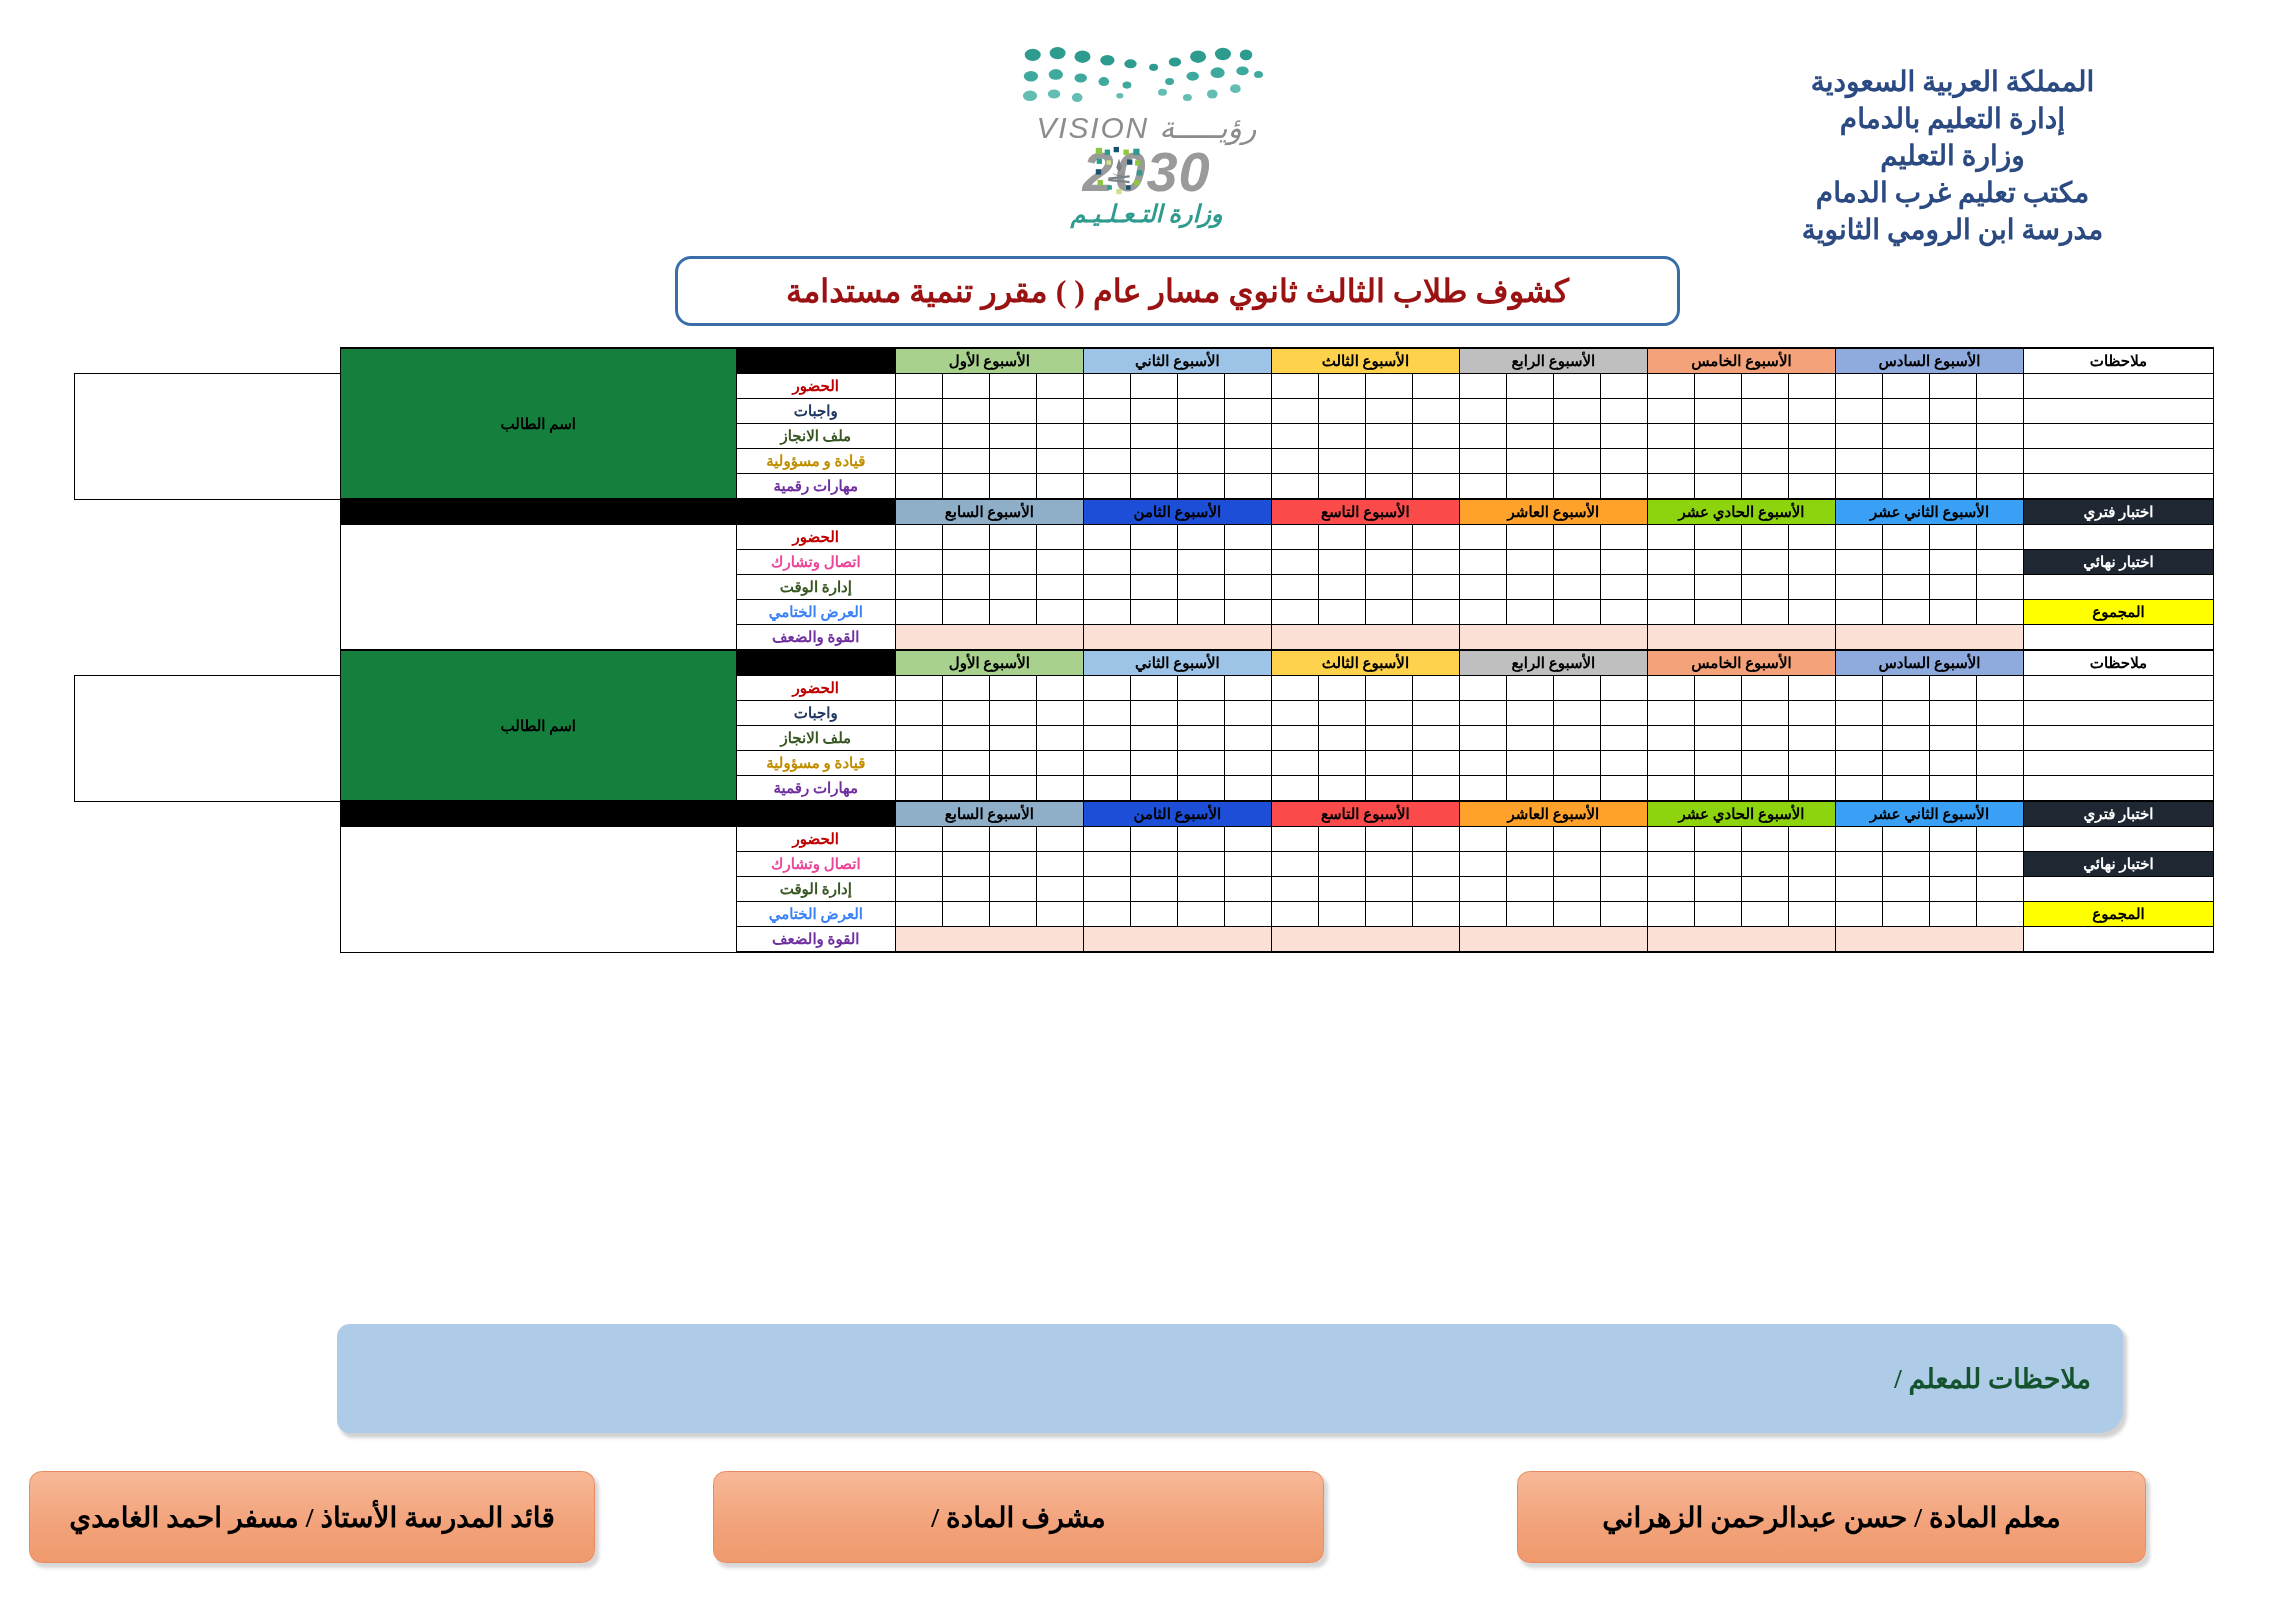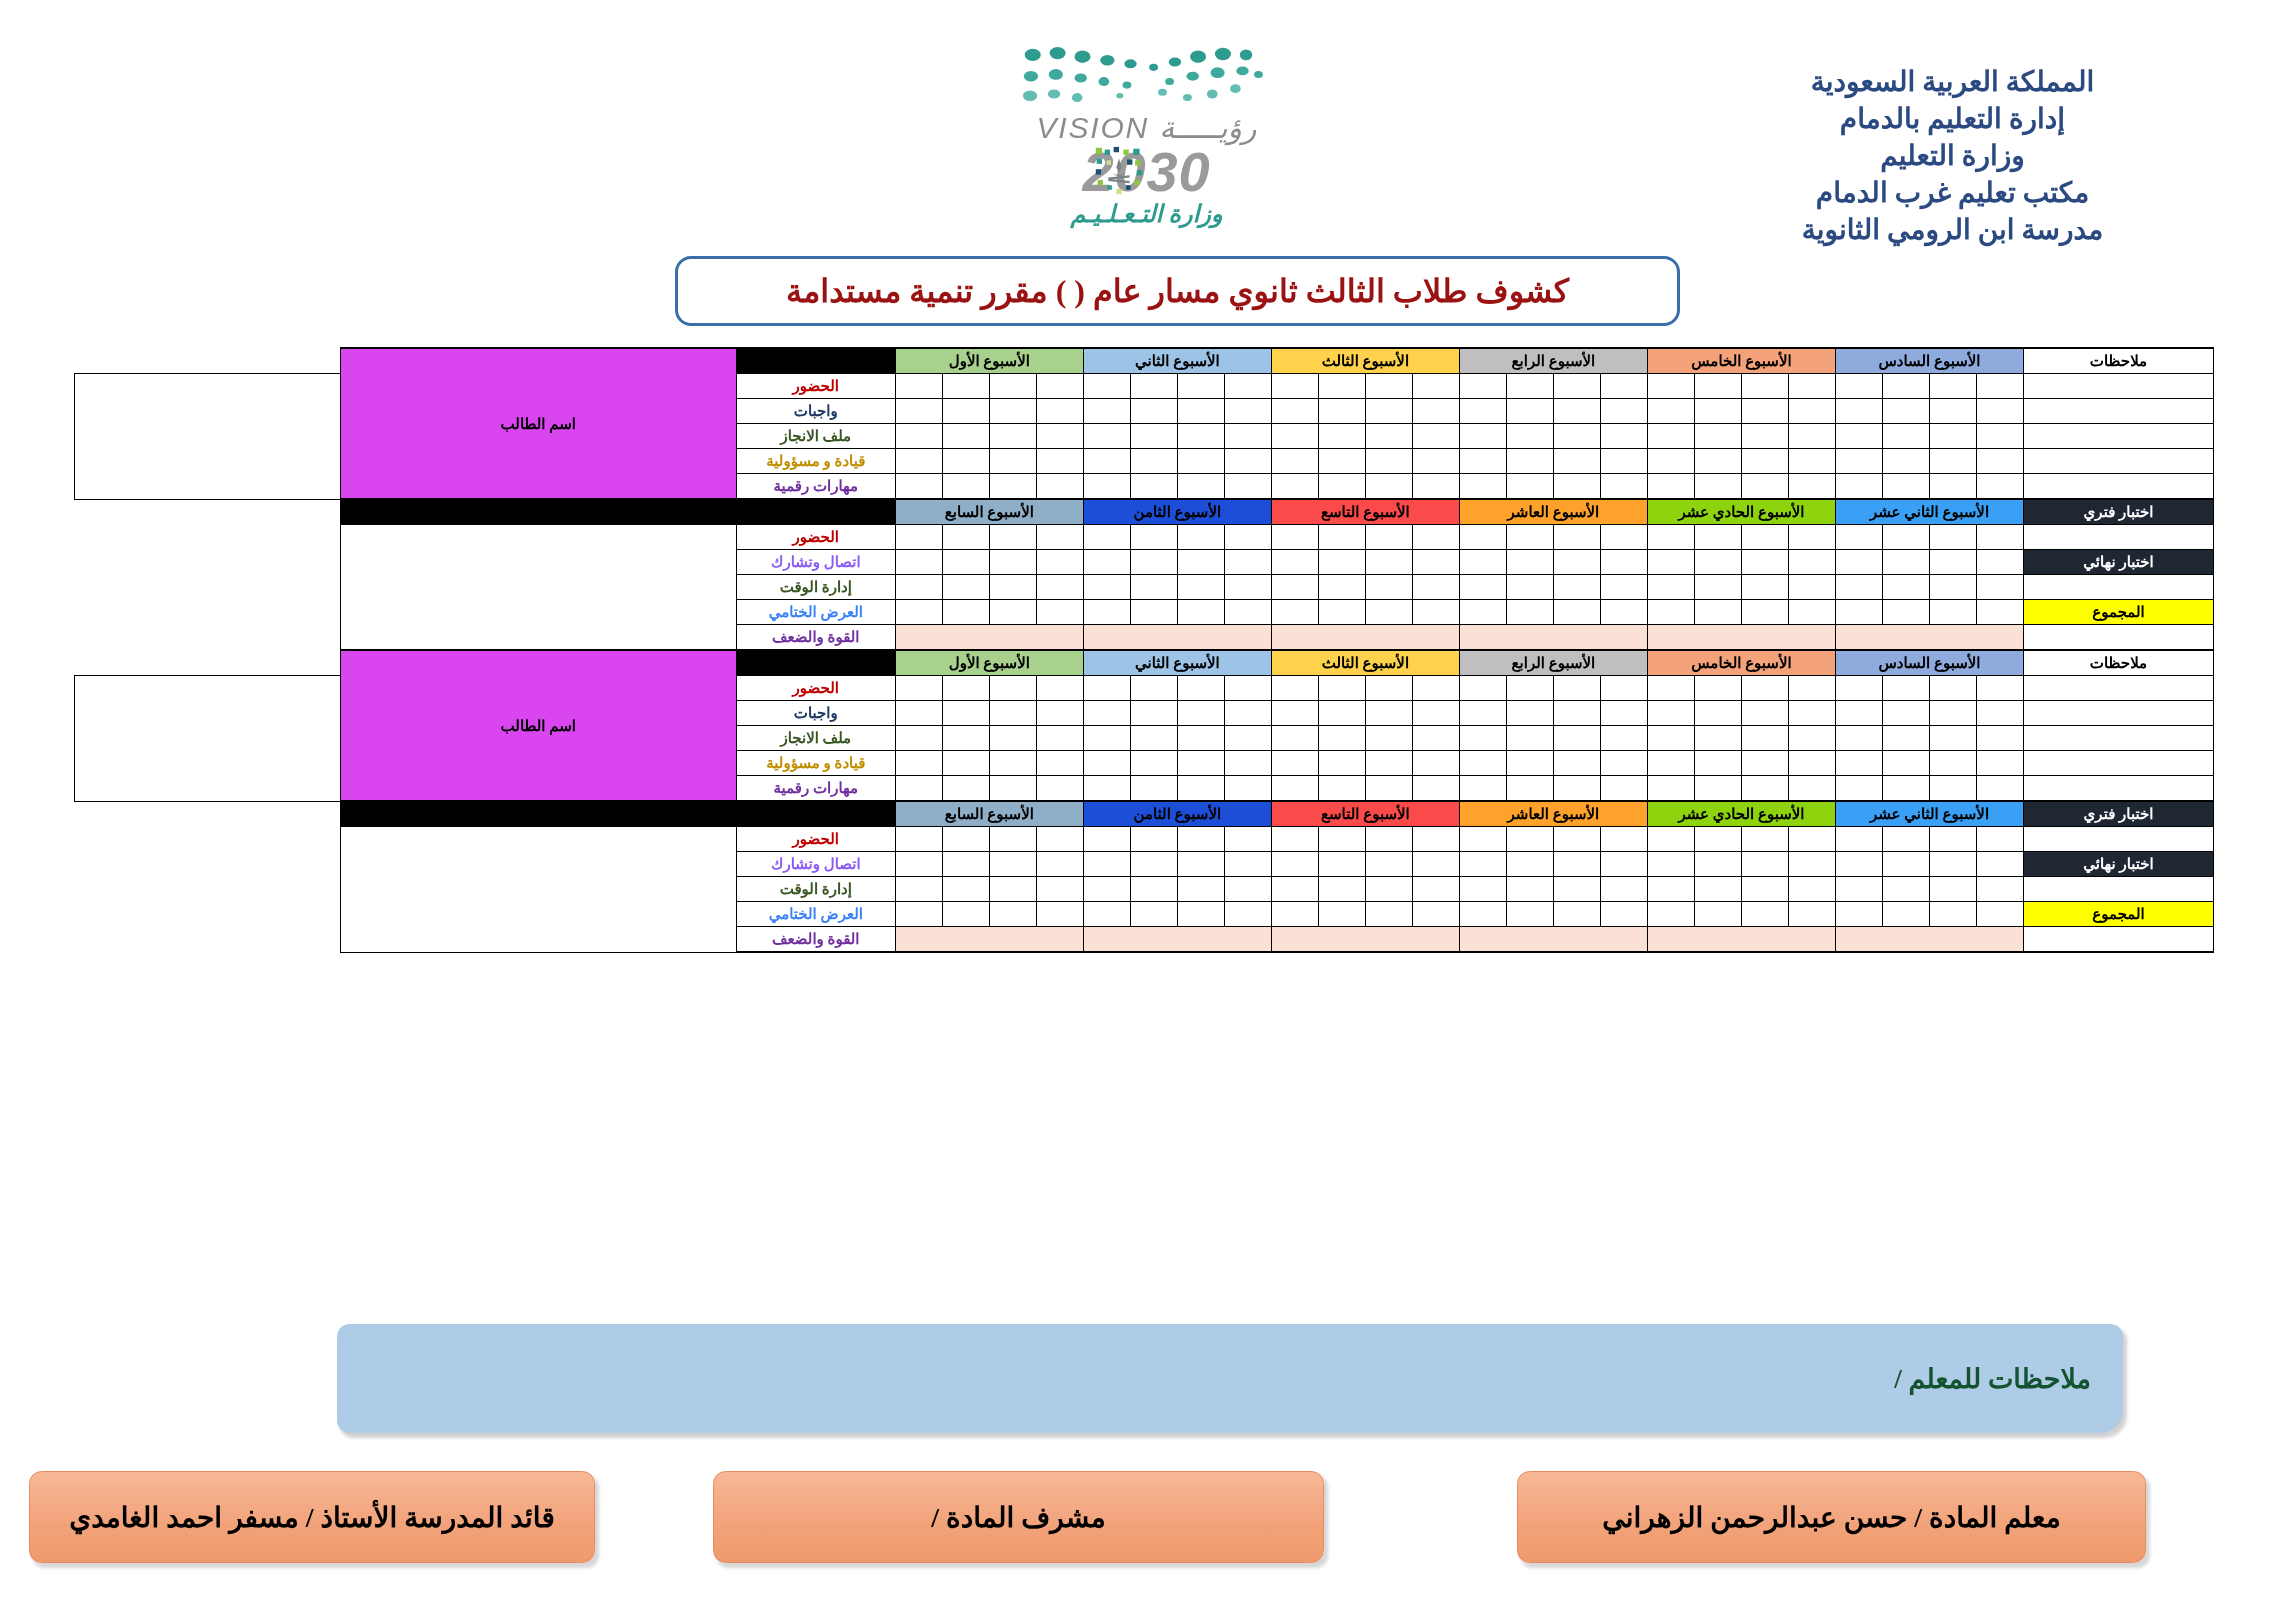--- a/index.html
+++ b/index.html
@@ -92,21 +92,21 @@
   .thick-bot td{border-bottom:2.7px solid #000;}
 
   
   col.c-name{width:396px;}
   col.c-crit{width:159px;}
   col.c-cell{width:47px;}
   col.c-notes{width:190px;}
 
   
   .hd{height:34px;font-size:19px;color:#000;border:1.8px solid #000;}
-  .hd-name{background:#d946ef;}
+  .hd-name{background:#15803d;}
   .hd-black{background:#000000;}
   .hd-notes{background:#ffffff;}
   .w1{background:#a9d18e;}
   .w2{background:#9dc3e6;}
   .w3{background:#ffd24d;}
   .w4{background:#bfbfbf;}
   .w5{background:#f4a27a;}
   .w6{background:#8faadc;}
   .w7{background:#8faec8;}
   .w8{background:#1d4ed8;}
@@ -117,21 +117,21 @@
   .dark{background:#1f2733;color:#ffffff;}
   .yellow{background:#ffff00;color:#000;}
 
   
   .crit{font-size:15px;text-align:center;background:#fff;}
   .c-hudur{color:#c00000;}
   .c-wajibat{color:#1f3864;}
   .c-malaf{color:#385723;}
   .c-qiyada{color:#bf8f00;font-size:13.4px;}
   .c-maharat{color:#7030a0;}
-  .c-ittisal{color:#8b5cf6;}
+  .c-ittisal{color:#ec4899;}
   .c-idara{color:#385723;}
   .c-ardh{color:#3b82f6;}
   .c-quwa{color:#7030a0;}
 
   .peach{background:#fbe0d5;}
   .blank{background:#ffffff;}
 
   
   .namecell{background:#ffffff;}
 

